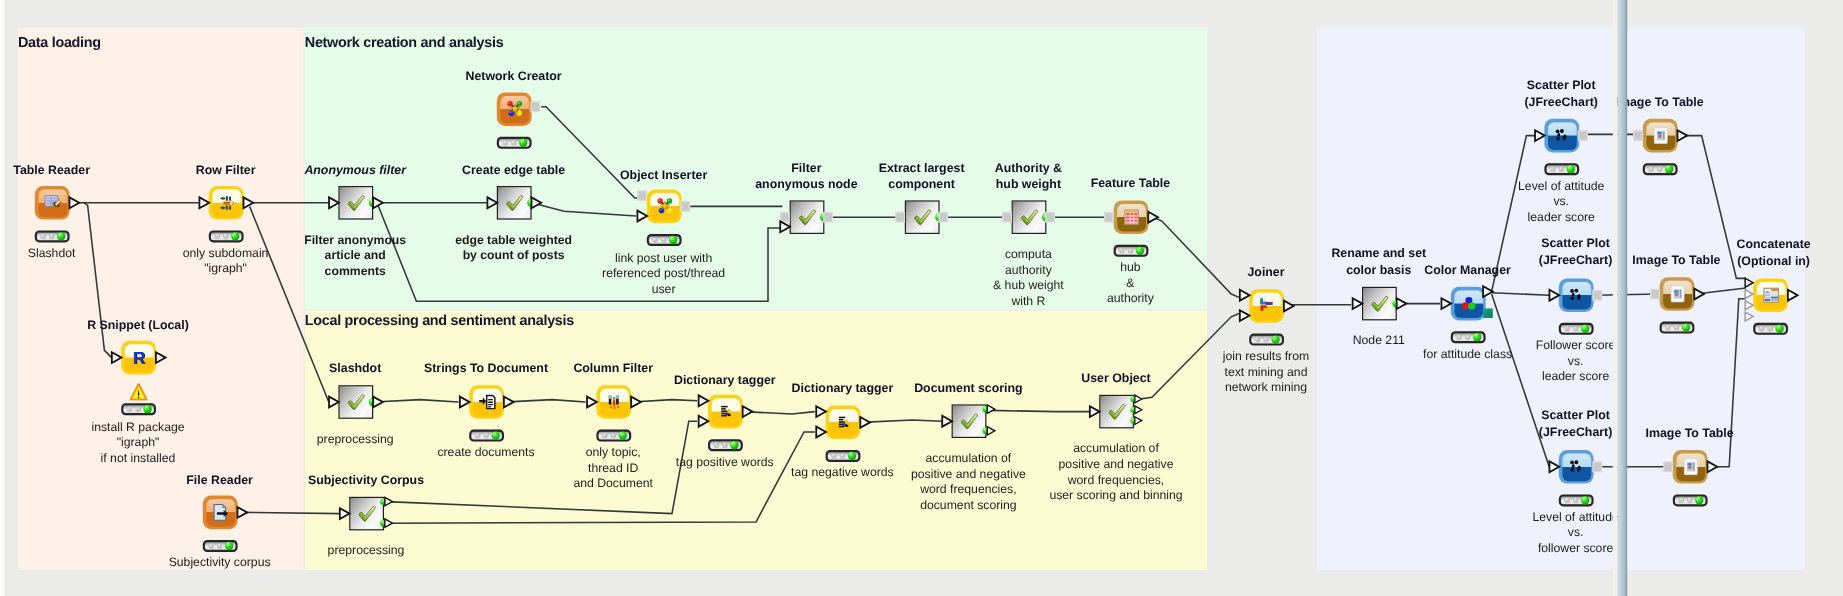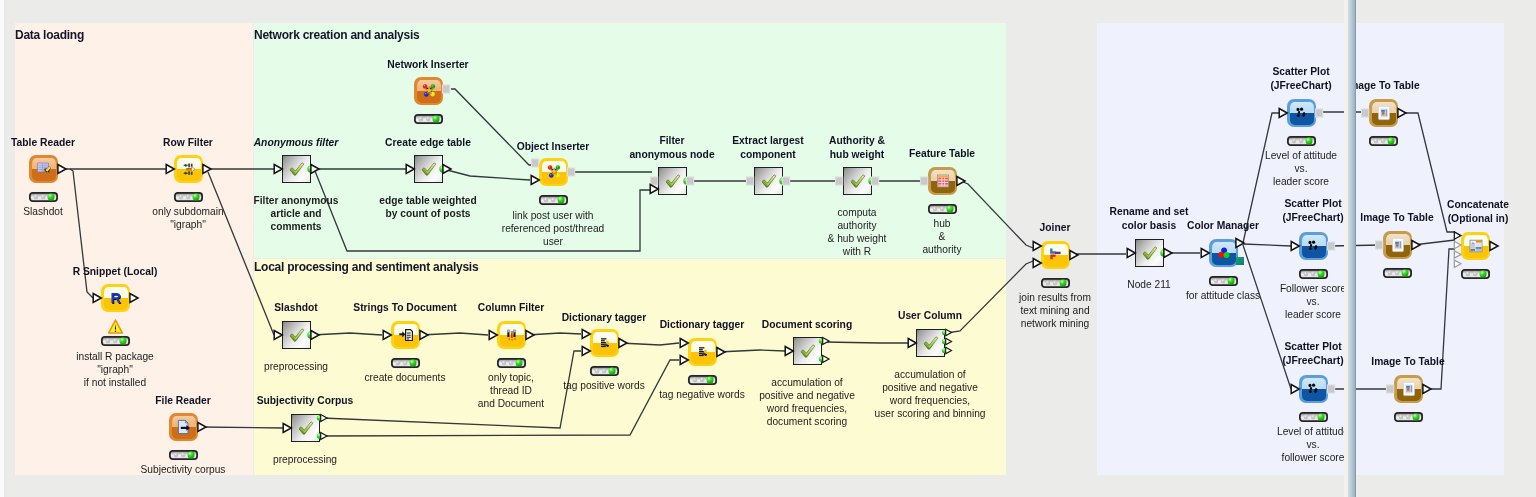--- a/index.html
+++ b/index.html
@@ -283,21 +283,21 @@
             <circle cx="3.5" cy="2.8" r=".8" fill="#ff8a85" opacity=".8"></circle>
             <circle cx="11.9" cy="3.5" r="2.25" fill="#17a91b"></circle>
             <circle cx="11.3" cy="2.8" r=".8" fill="#7cf080" opacity=".8"></circle>
             <circle cx="5.3" cy="11.4" r="2.35" fill="#1b2ad8"></circle>
             <circle cx="4.6" cy="10.6" r=".85" fill="#7f8cff" opacity=".8"></circle>
             <circle cx="11.6" cy="11.1" r="2.35" fill="#f0e515"></circle>
             <circle cx="10.9" cy="10.3" r=".85" fill="#fdfaa0" opacity=".8"></circle>
             <path d="M8.2 3.6 l1.05 2.55 2.65.3 -2.1 1.7 .65 2.6 -2.25-1.45 -2.4 1.35 .75-2.6 -1.95-1.8 2.65-.35z" fill="#f5c214" stroke="#6a5200" stroke-width=".4"></path>
           </svg></div>
       </div>
-      <div class="nname" style="left: 308px; top: 58px; width: 240px;">Network Inserter</div>
+      <div class="nname" style="left: 308px; top: 58px; width: 240px;">Network Creator</div>
       <div style="position: absolute; left: 414px; top: 114px; width: 29px; height: 10px;">
         <svg viewBox="-1 -2 31 14" width="31" height="14" style="position:absolute;left:-1px;top:-2px;overflow:visible;">
           <rect x=".9" y=".9" width="27.2" height="8.2" rx="2.8" fill="none" stroke="#eeeeee" stroke-width="2.6"></rect>
           <rect x=".9" y=".9" width="27.2" height="8.2" rx="2.8" fill="url(#sgrad2)" stroke="#262626" stroke-width="1.8"></rect>
           <circle cx="7.0" cy="5" r="2.4" fill="#c5c5c5"></circle>
           <circle cx="6.4" cy="4.2" r=".9" fill="#e8e8e8"></circle>
           <circle cx="14.2" cy="5" r="2.4" fill="#c5c5c5"></circle>
           <circle cx="13.6" cy="4.2" r=".9" fill="#e8e8e8"></circle>
           <circle cx="22.0" cy="5" r="3.5" fill="url(#gport2)"></circle>
           <defs>
@@ -720,21 +720,21 @@
                 <stop offset="0" stop-color="#4e7a12"></stop>
                 <stop offset=".35" stop-color="#79ac26"></stop>
                 <stop offset=".75" stop-color="#b6d957"></stop>
                 <stop offset="1" stop-color="#d9ec9a"></stop>
               </linearGradient>
             </defs>
             <path d="M1.1 8.9 C1.9 7.2 2.6 6.6 3.4 7.0 L6.4 10.1 L13.0 1.8 L14.9 2.9 L6.8 13.9 C6.0 14.7 5.2 14.3 4.6 13.4 Z" fill="url(#ckg)" stroke="#3f5c10" stroke-width=".55"></path>
             <path d="M3.2 7.6 L6.4 10.9 L13.0 2.6 L6.6 12.7 Z" fill="#dcf0a8" opacity=".5"></path>
           </svg></div>
       </div>
-      <div class="nname" style="left: 810px; top: 309px; width: 240px;">User Column</div>
+      <div class="nname" style="left: 810px; top: 309px; width: 240px;">User Object</div>
       <div class="nlabel" style="left: 810px; top: 368px; width: 240px;">accumulation of
 positive and negative
 word frequencies,
 user scoring and binning</div>
       <div class="node" style="left: 1041px; top: 241px; width: 29px; height: 28px;">
         <div style="position:absolute;left:0;top:0;width:29px;height:28px;background:#fdd213;border-radius:7px;box-sizing:border-box;"></div>
         <div style="position:absolute;left:2.5px;top:2.5px;width:24px;height:23px;border-radius:5px;background:linear-gradient(180deg,#fefce3 0%,#fefce3 47%,#fcc409 48%,#fcc409 100%);"></div>
         <div style="position:absolute;left:3.5px;top:3px;width:22px;height:9px;border-radius:4px 4px 6px 6px;background:linear-gradient(180deg,rgba(255,255,255,.55),rgba(255,255,255,0));"></div>
         <div style="position:absolute;left:6.5px;top:6px;width:16px;height:16px;"><svg viewBox="0 0 16 16" width="16" height="16">
             <path d="M3.3 1.6 v3.9 h4.4" fill="none" stroke="#2f7ca6" stroke-width="2.4" stroke-linecap="butt"></path>

